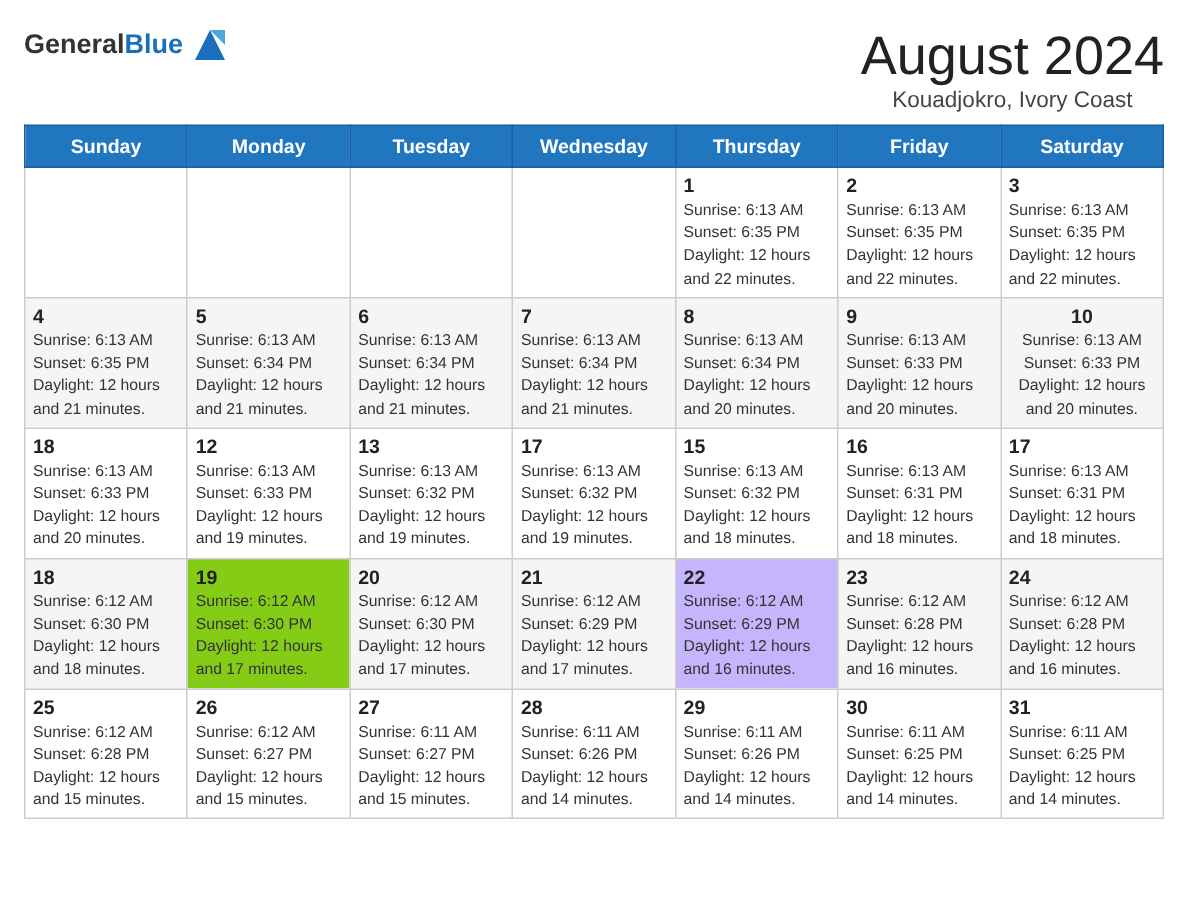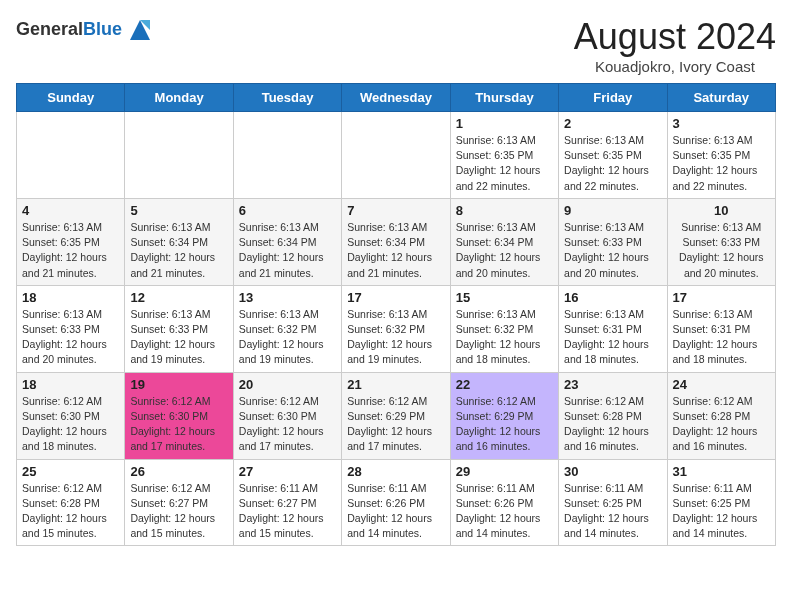--- a/index.html
+++ b/index.html
@@ -249,21 +249,21 @@
         </td>
       </tr>
       <tr style="background: rgb(245, 245, 245);">
         <td style="background: rgb(245, 245, 245);">
           <span class="day-number">18</span>
           <div class="day-info" style="white-space: pre-line;">Sunrise: 6:12 AM
 Sunset: 6:30 PM
 Daylight: 12 hours
 and 18 minutes.</div>
         </td>
-        <td style="background: #ec4899;">
+        <td style="background: #84cc16;">
           <span class="day-number">19</span>
           <div class="day-info" style="white-space: pre-line;">Sunrise: 6:12 AM
 Sunset: 6:30 PM
 Daylight: 12 hours
 and 17 minutes.</div>
         </td>
         <td style="background: rgb(245, 245, 245);">
           <span class="day-number">20</span>
           <div class="day-info" style="white-space: pre-line;">Sunrise: 6:12 AM
 Sunset: 6:30 PM

